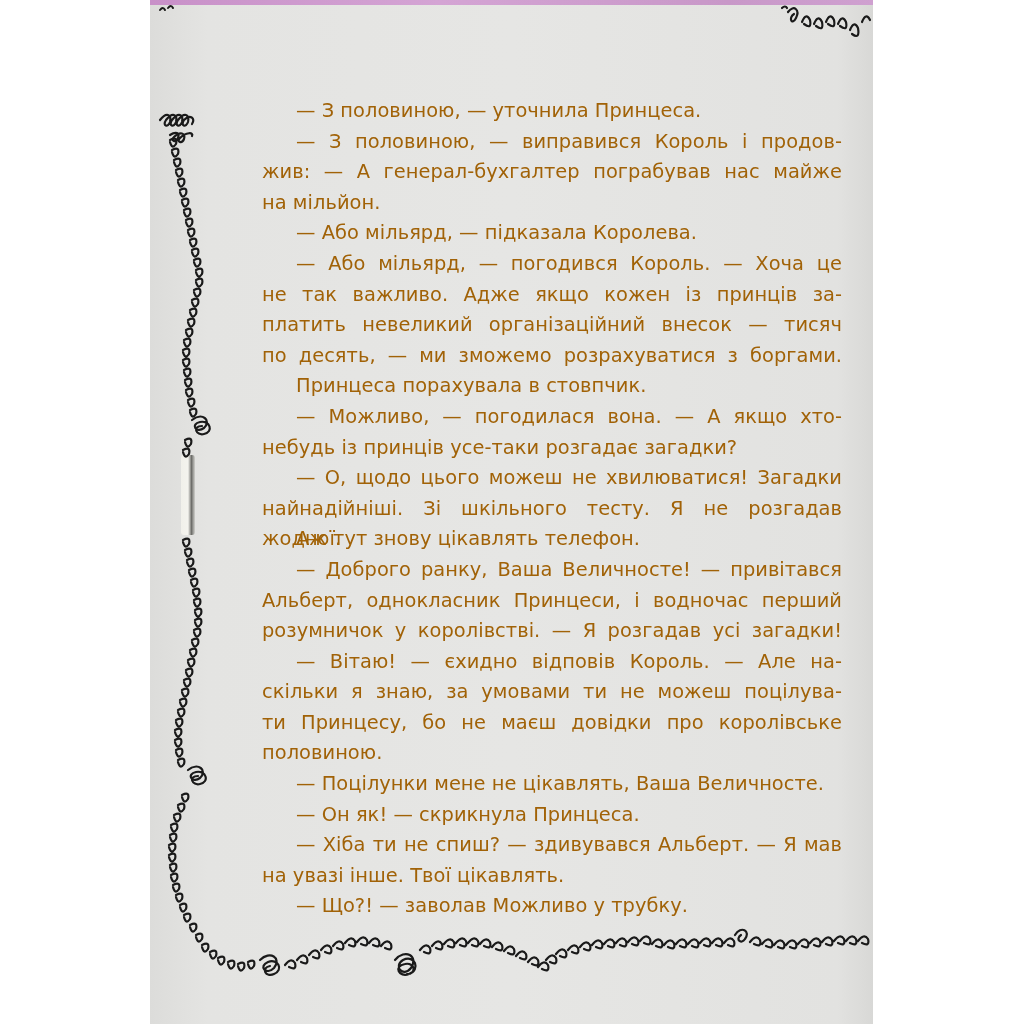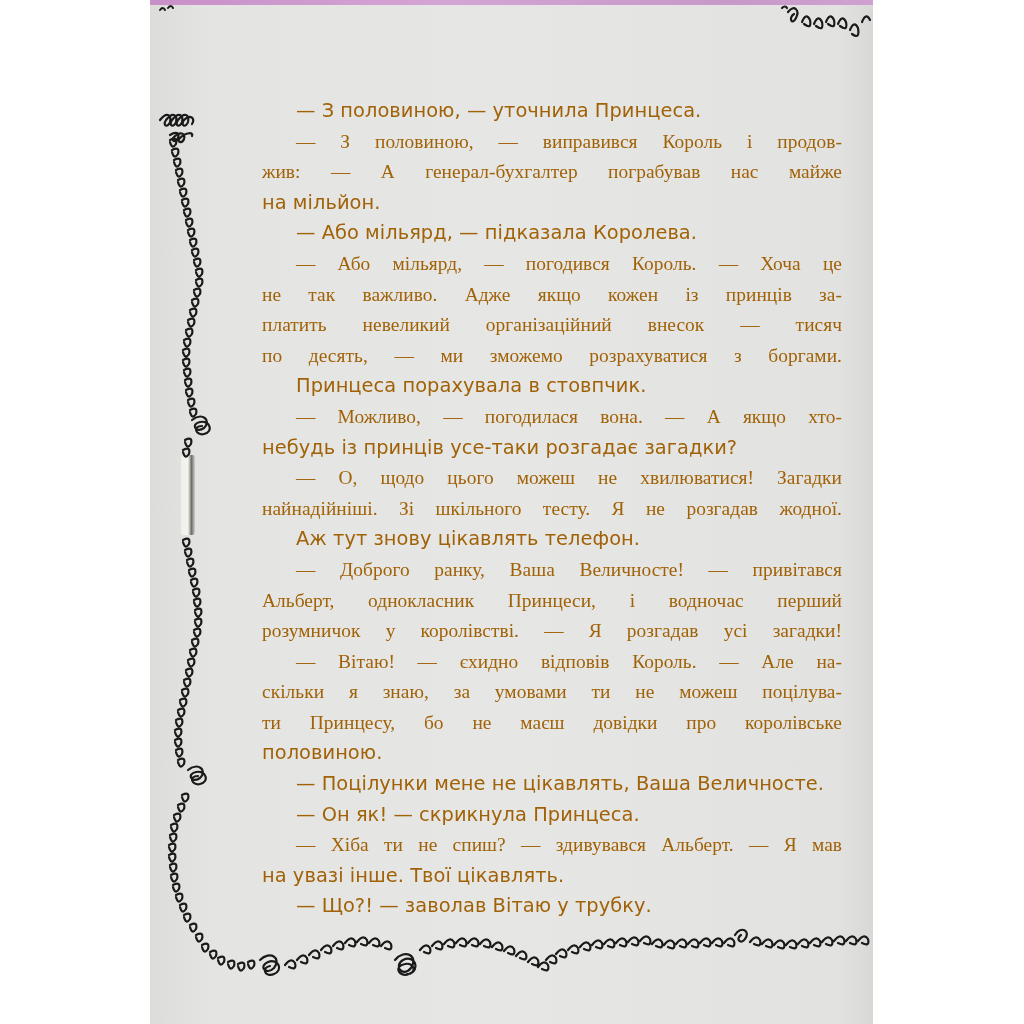--- a/index.html
+++ b/index.html
@@ -22,21 +22,21 @@
     border-radius: 3px;
   }
   .border-svg { position: absolute; left: 0; top: 0; }
   .text-block {
     position: absolute; left: 262px; top: 96px; width: 580px;
     color: #a16207;
     font-size: 19.4px; line-height: 30.6px;
     letter-spacing: 0.05px;
   }
   .line { white-space: nowrap; height: 30.6px; display: block; }
-  .line.justify { text-align: justify; text-align-last: justify; white-space: normal; font-family: Liberation Serif, serif; }
+  .line.justify { text-align: justify; text-align-last: justify; white-space: normal; }
   .line.indent { padding-left: 34px; }
 </style>
 </head>
 <body>
 
 <div class="page">
   <div class="top-strip"></div>
   <div class="spine-shadow"></div>
 
   <svg class="border-svg" width="723" height="1024" viewBox="0 0 723 1024">
@@ -92,14 +92,14 @@
     <div class="line justify">Альберт, однокласник Принцеси, і водночас перший</div>
     <div class="line justify">розумничок у королівстві. — Я розгадав усі загадки!</div>
     <div class="line indent justify">— Вітаю! — єхидно відповів Король. — Але на-</div>
     <div class="line justify">скільки я знаю, за умовами ти не можеш поцілува-</div>
     <div class="line justify">ти Принцесу, бо не маєш довідки про королівське</div>
     <div class="line">половиною.</div>
     <div class="line indent">— Поцілунки мене не цікавлять, Ваша Величносте.</div>
     <div class="line indent">— Он як! — скрикнула Принцеса.</div>
     <div class="line indent justify">— Хіба ти не спиш? — здивувався Альберт. — Я мав</div>
     <div class="line">на увазі інше. Твої цікавлять.</div>
-    <div class="line indent">— Що?! — заволав Вітаю у трубку.</div>
+    <div class="line indent">— Що?! — заволав Можливо у трубку.</div>
   </div>
 
 </body></html>

